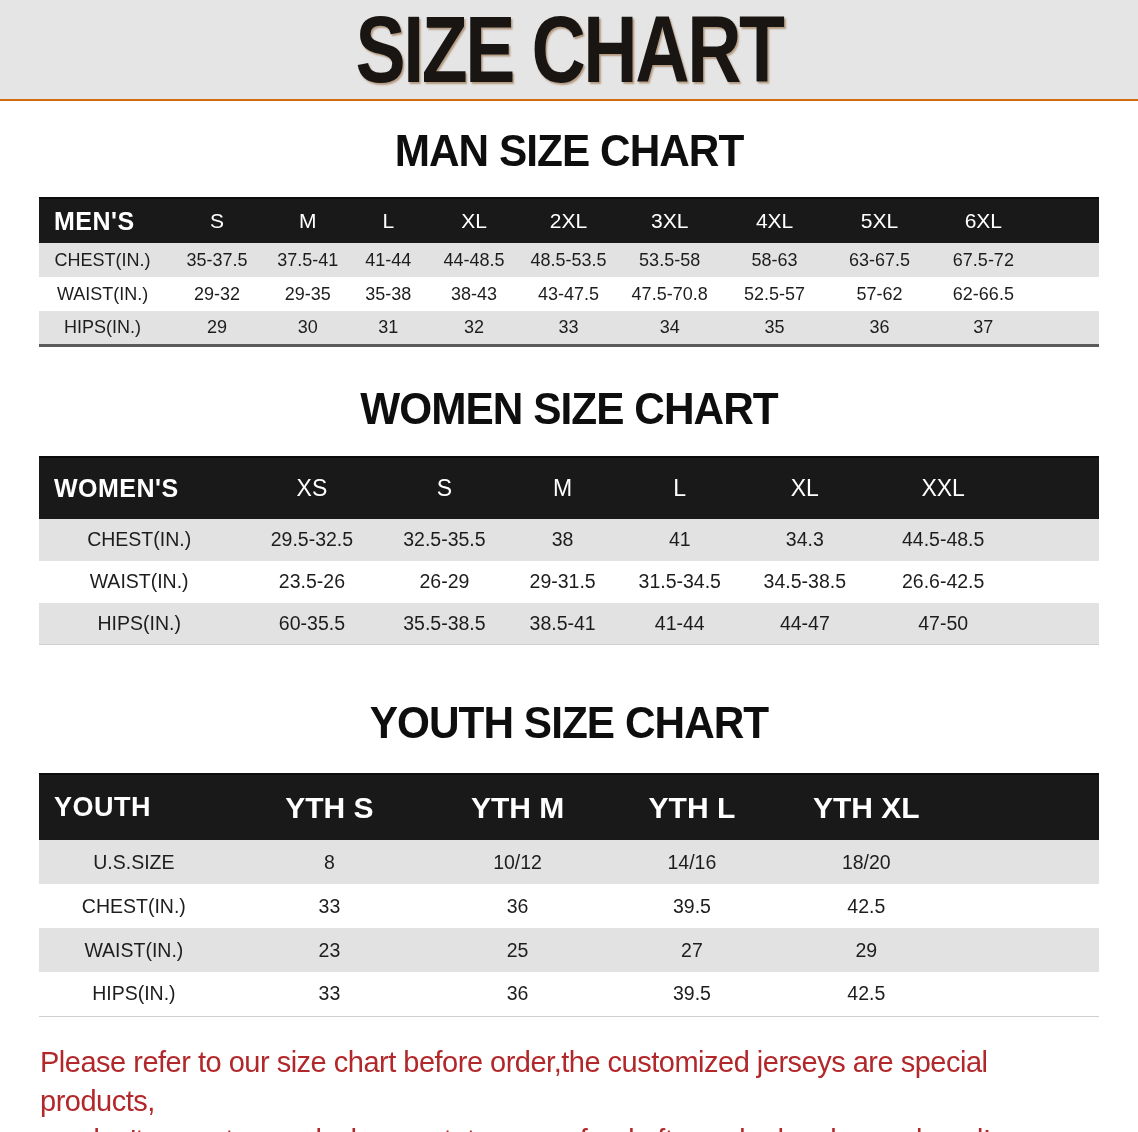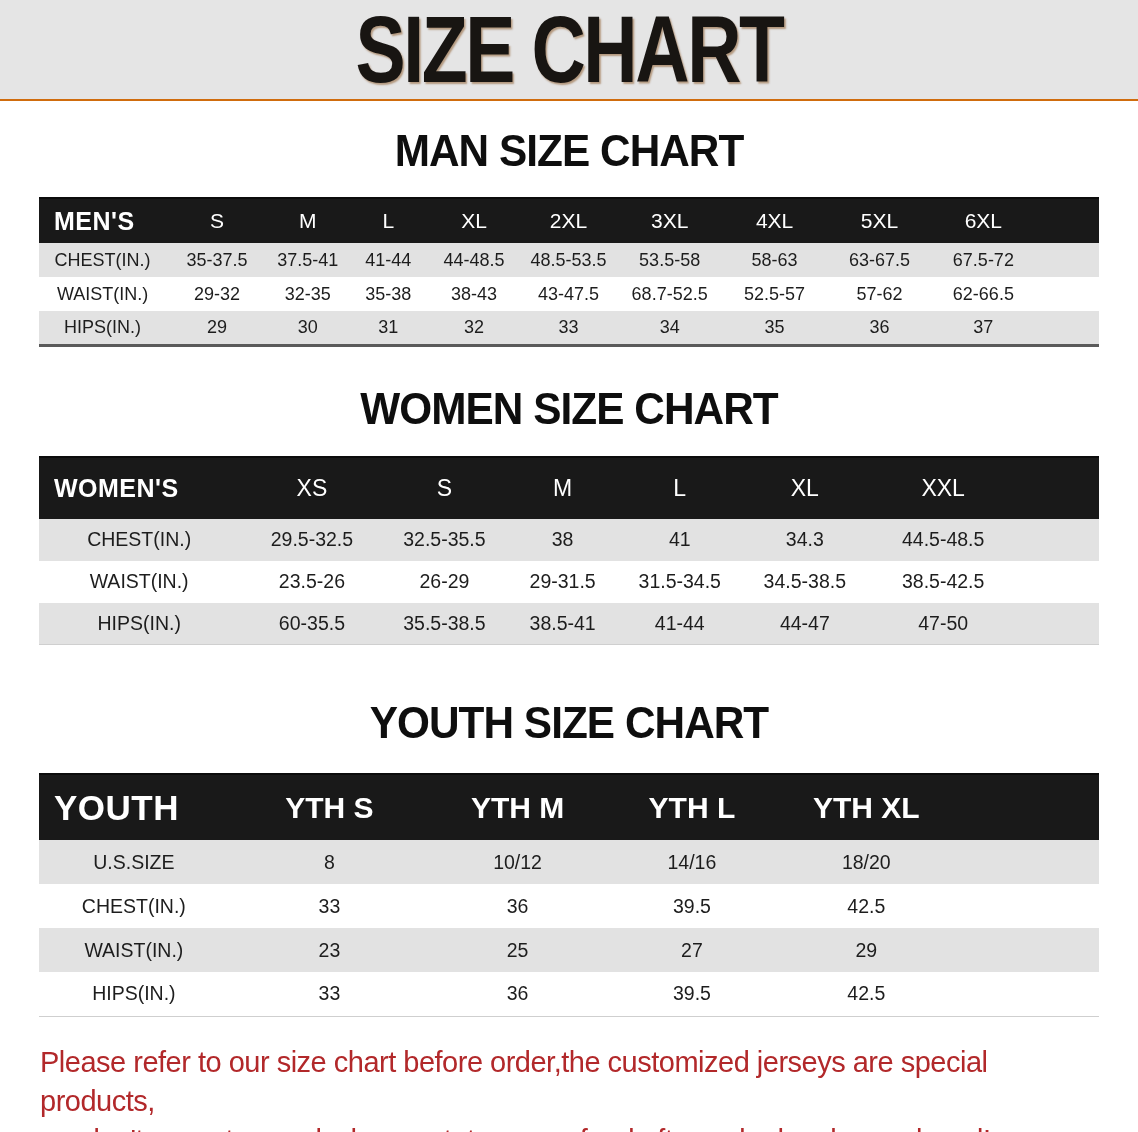--- a/index.html
+++ b/index.html
@@ -89,21 +89,21 @@
   .women-table thead tr { height: 62px; }
   .women-table tbody tr { height: 42px; }
   .women-table td { font-size: 19.5px; }
   .women-table th.group-label { font-size: 25px; }
   .women-table th.col-head { font-size: 23px; }
 
   .youth-table { margin-top: 26px; border-top: 2px solid #0c0c0c; border-bottom: 1px solid #cfcfcf; }
   .youth-table thead tr { height: 66px; }
   .youth-table tbody tr { height: 44px; padding-left: 28px; }
   .youth-table td { font-size: 19.5px; }
-  .youth-table th.group-label { font-size: 35px; }
+  .youth-table th.group-label { font-size: 27px; }
   .youth-table th.col-head { font-size: 30px; font-weight: bold; }
 
   
   .disclaimer {
     margin: 26px 40px 0 40px;
     color: #b2282a;
     font-size: 29px;
     line-height: 39px;
     letter-spacing: -0.5px;
   }
@@ -156,25 +156,25 @@
       <td>48.5-53.5</td>
       <td>53.5-58</td>
       <td>58-63</td>
       <td>63-67.5</td>
       <td>67.5-72</td>
       <td></td>
     </tr>
     <tr class="stripe-b">
       <td class="row-label">WAIST(IN.)</td>
       <td>29-32</td>
-      <td>32-35</td>
+      <td>29-35</td>
       <td>35-38</td>
       <td>38-43</td>
       <td>43-47.5</td>
-      <td>68.7-52.5</td>
+      <td>47.5-70.8</td>
       <td>52.5-57</td>
       <td>57-62</td>
       <td>62-66.5</td>
       <td></td>
     </tr>
     <tr class="stripe-a">
       <td class="row-label">HIPS(IN.)</td>
       <td>29</td>
       <td>30</td>
       <td>31</td>
@@ -225,21 +225,21 @@
       <td>44.5-48.5</td>
       <td></td>
     </tr>
     <tr class="stripe-b">
       <td class="row-label">WAIST(IN.)</td>
       <td>23.5-26</td>
       <td>26-29</td>
       <td>29-31.5</td>
       <td>31.5-34.5</td>
       <td>34.5-38.5</td>
-      <td>38.5-42.5</td>
+      <td>26.6-42.5</td>
       <td></td>
     </tr>
     <tr class="stripe-a">
       <td class="row-label">HIPS(IN.)</td>
       <td>60-35.5</td>
       <td>35.5-38.5</td>
       <td>38.5-41</td>
       <td>41-44</td>
       <td>44-47</td>
       <td>47-50</td>

